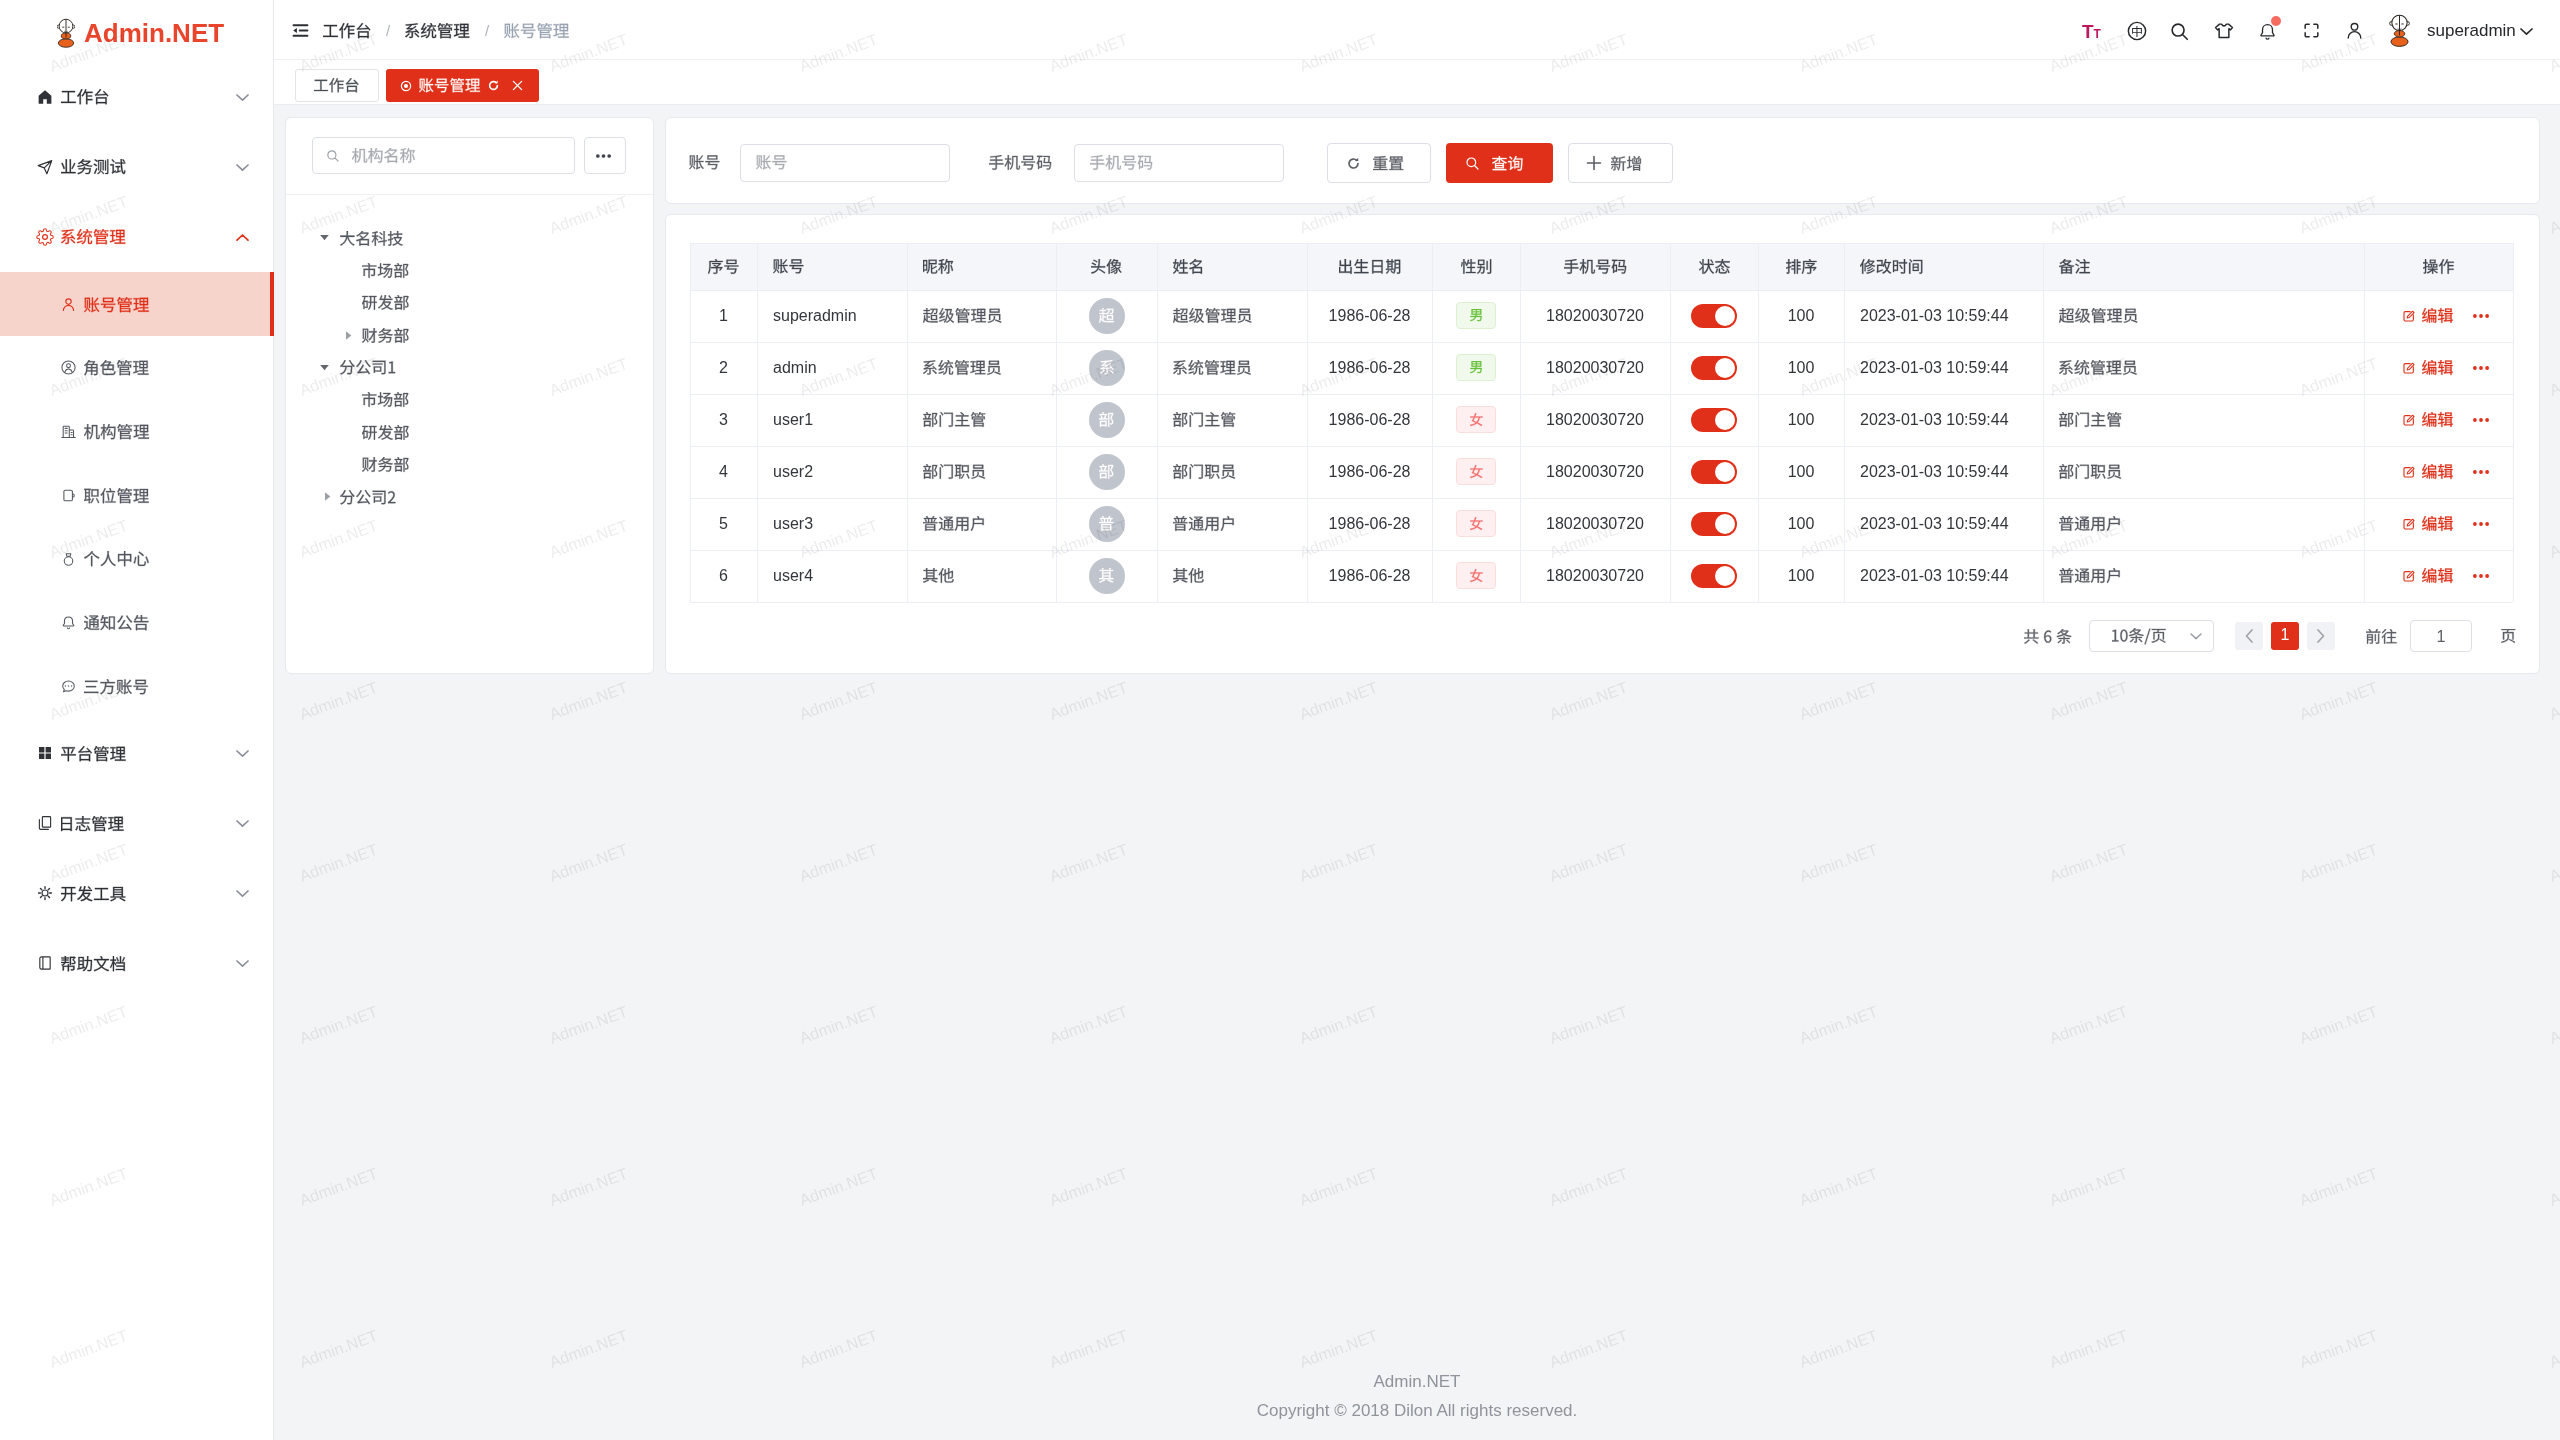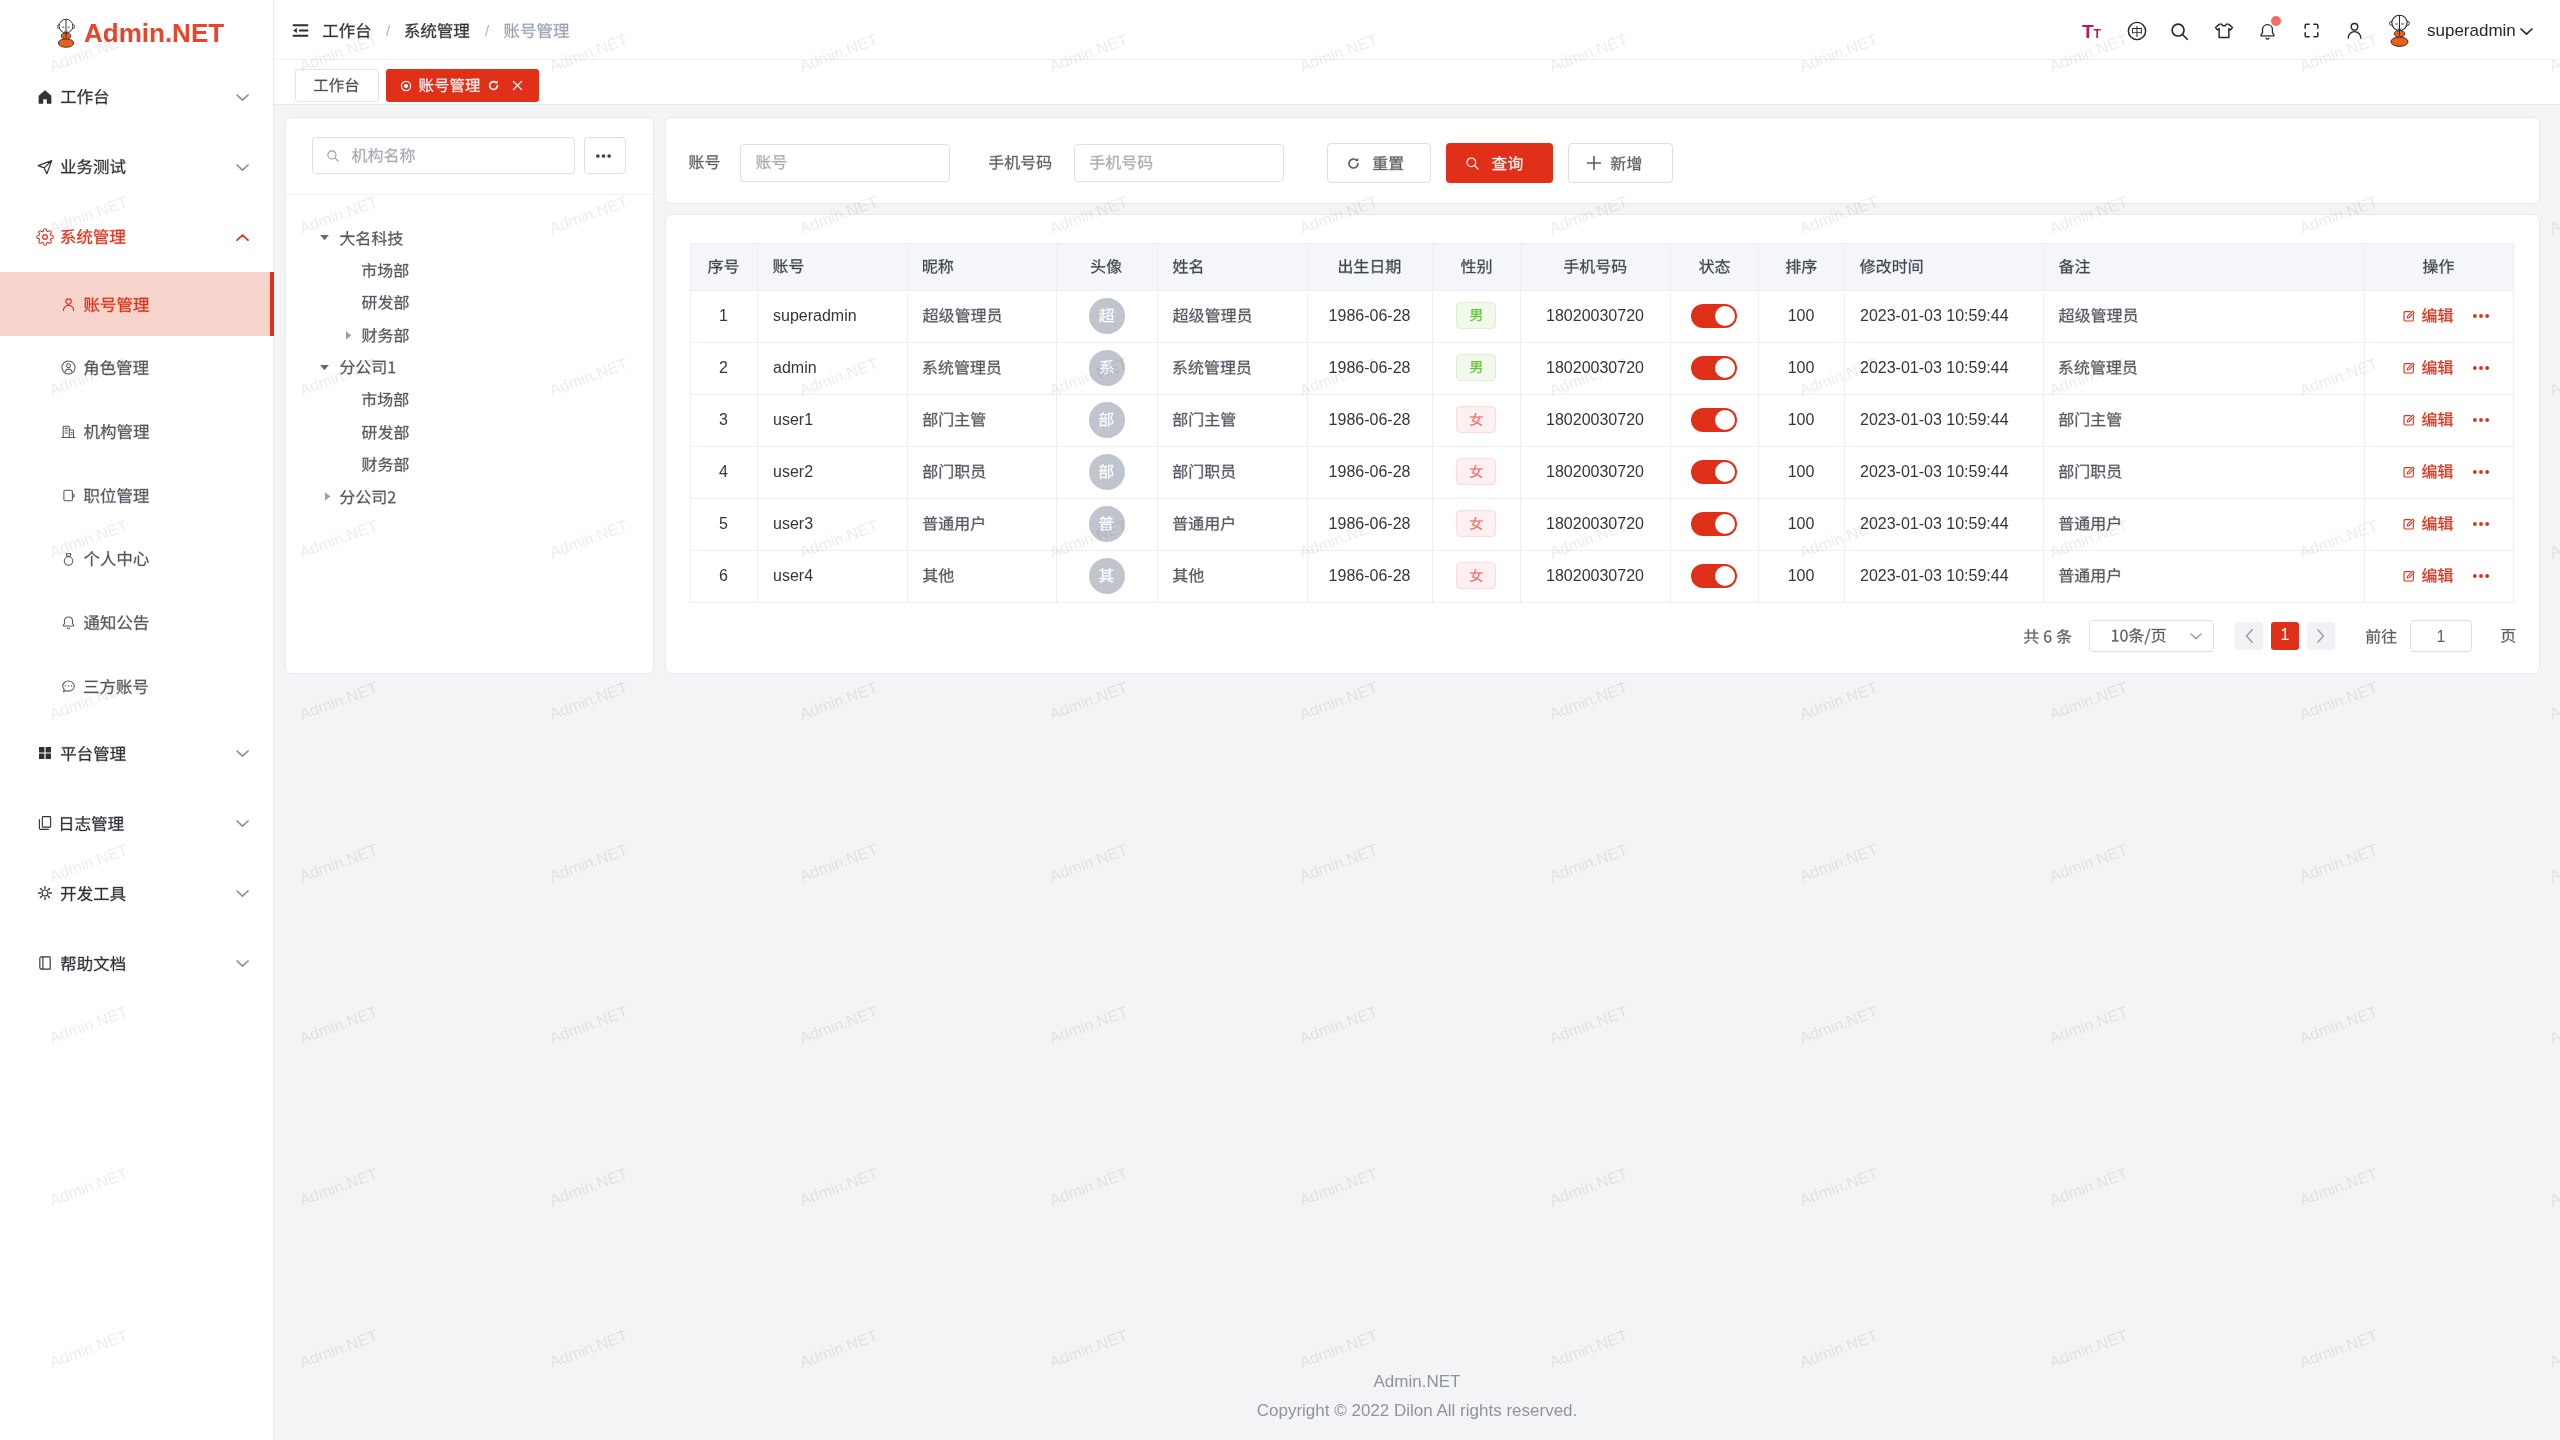--- a/index.html
+++ b/index.html
@@ -605,21 +605,21 @@
   </svg>
 <svg class="t " style="left:2366px;top:628.6px" width="31.5" height="15.8" viewBox="0 0 31.5 15.8">
     <path d="M8.8 5.3V11.9H9.9V5.3ZM12.1 4.8V13.3C12.1 13.5 12 13.6 11.7 13.6C11.5 13.6 10.6 13.6 9.6 13.6C9.8 13.9 10 14.4 10 14.7C11.3 14.8 12.1 14.7 12.6 14.5C13.1 14.3 13.2 14 13.2 13.3V4.8ZM10.7 0C10.4 0.8 9.8 1.8 9.2 2.6H4.4L5.2 2.3C4.9 1.7 4.2 0.7 3.6 0.1L2.5 0.5C3.1 1.1 3.6 2 4 2.6H0V3.7H14.3V2.6H10.6C11 2 11.6 1.2 12 0.4ZM5.7 8.7V10.3H2.1V8.7ZM5.7 7.8H2.1V6.2H5.7ZM1 5.2V14.7H2.1V11.3H5.7V13.4C5.7 13.6 5.6 13.7 5.4 13.7C5.2 13.7 4.5 13.7 3.6 13.7C3.8 14 4 14.4 4.1 14.7C5.1 14.7 5.9 14.7 6.3 14.5C6.7 14.4 6.9 14 6.9 13.4V5.2Z M19.1 0.1C18.5 1.2 17.1 2.6 15.9 3.4C16 3.6 16.4 4.1 16.5 4.4C17.9 3.4 19.4 1.9 20.3 0.6ZM23.9 0.4C24.5 1.2 25 2.4 25.2 3.1L26.4 2.6C26.2 1.9 25.6 0.8 25 0ZM19.5 3.7C18.6 5.3 17.1 7 15.6 8C15.9 8.3 16.2 8.9 16.3 9.2C16.9 8.8 17.4 8.2 18 7.6V14.8H19.2V6.1C19.7 5.4 20.2 4.8 20.5 4.1ZM20.7 3.1V4.3H24.8V7.9H21.3V9H24.8V13.2H20.3V14.3H30.5V13.2H26V9H29.6V7.9H26V4.3H30.1V3.1Z" fill="#5d6066" stroke="#5d6066" stroke-width="0.3"></path>
   </svg>
 <div class="abs" style="left:2410px;top:620px;width:62px;height:32px;border:1px solid #dcdfe6;border-radius:4px;background:#fff"></div>
 <div class="htxt" style="left:2410px;top:628px;width:62px;text-align:center;font-size:16px;color:#5d6066">1</div>
 <svg class="t " style="left:2501px;top:629.1px" width="15.2" height="14.9" viewBox="0 0 15.2 14.9">
     <path d="M6.6 5.2V8.1C6.6 9.8 5.9 11.7 0 12.9C0.3 13.1 0.6 13.6 0.7 13.8C7 12.5 7.9 10.3 7.9 8.1V5.2ZM7.9 10.8C9.8 11.7 12.2 13 13.4 13.9L14.1 12.9C12.9 12 10.4 10.8 8.6 10ZM1.9 3V10.5H3.2V4.2H11.4V10.5H12.6V3H6.8C7.2 2.5 7.5 1.8 7.8 1.1H14.2V0H0.4V1.1H6.4C6.2 1.7 5.9 2.5 5.6 3Z" fill="#5d6066" stroke="#5d6066" stroke-width="0.3"></path>
   </svg>
 <div class="htxt" style="left:274px;top:1372px;width:2286px;text-align:center;font-size:17px;color:#8f949c">Admin.NET</div>
-<div class="htxt" style="left:274px;top:1401px;width:2286px;text-align:center;font-size:17px;color:#8f949c">Copyright © 2022 Dilon All rights reserved.</div>
+<div class="htxt" style="left:274px;top:1401px;width:2286px;text-align:center;font-size:17px;color:#8f949c">Copyright © 2018 Dilon All rights reserved.</div>
 <svg class="t" style="left:0;top:0;z-index:50" width="2560" height="1440" viewBox="0 0 2560 1440" pointer-events="none">
     <text transform="translate(52 72) rotate(-20)" font-family="Liberation Sans,sans-serif" font-size="16" fill="#000" fill-opacity="0.08">Admin.NET</text>
     <text transform="translate(302 72) rotate(-20)" font-family="Liberation Sans,sans-serif" font-size="16" fill="#000" fill-opacity="0.08">Admin.NET</text>
     <text transform="translate(552 72) rotate(-20)" font-family="Liberation Sans,sans-serif" font-size="16" fill="#000" fill-opacity="0.08">Admin.NET</text>
     <text transform="translate(802 72) rotate(-20)" font-family="Liberation Sans,sans-serif" font-size="16" fill="#000" fill-opacity="0.08">Admin.NET</text>
     <text transform="translate(1052 72) rotate(-20)" font-family="Liberation Sans,sans-serif" font-size="16" fill="#000" fill-opacity="0.08">Admin.NET</text>
     <text transform="translate(1302 72) rotate(-20)" font-family="Liberation Sans,sans-serif" font-size="16" fill="#000" fill-opacity="0.08">Admin.NET</text>
     <text transform="translate(1552 72) rotate(-20)" font-family="Liberation Sans,sans-serif" font-size="16" fill="#000" fill-opacity="0.08">Admin.NET</text>
     <text transform="translate(1802 72) rotate(-20)" font-family="Liberation Sans,sans-serif" font-size="16" fill="#000" fill-opacity="0.08">Admin.NET</text>
     <text transform="translate(2052 72) rotate(-20)" font-family="Liberation Sans,sans-serif" font-size="16" fill="#000" fill-opacity="0.08">Admin.NET</text>

